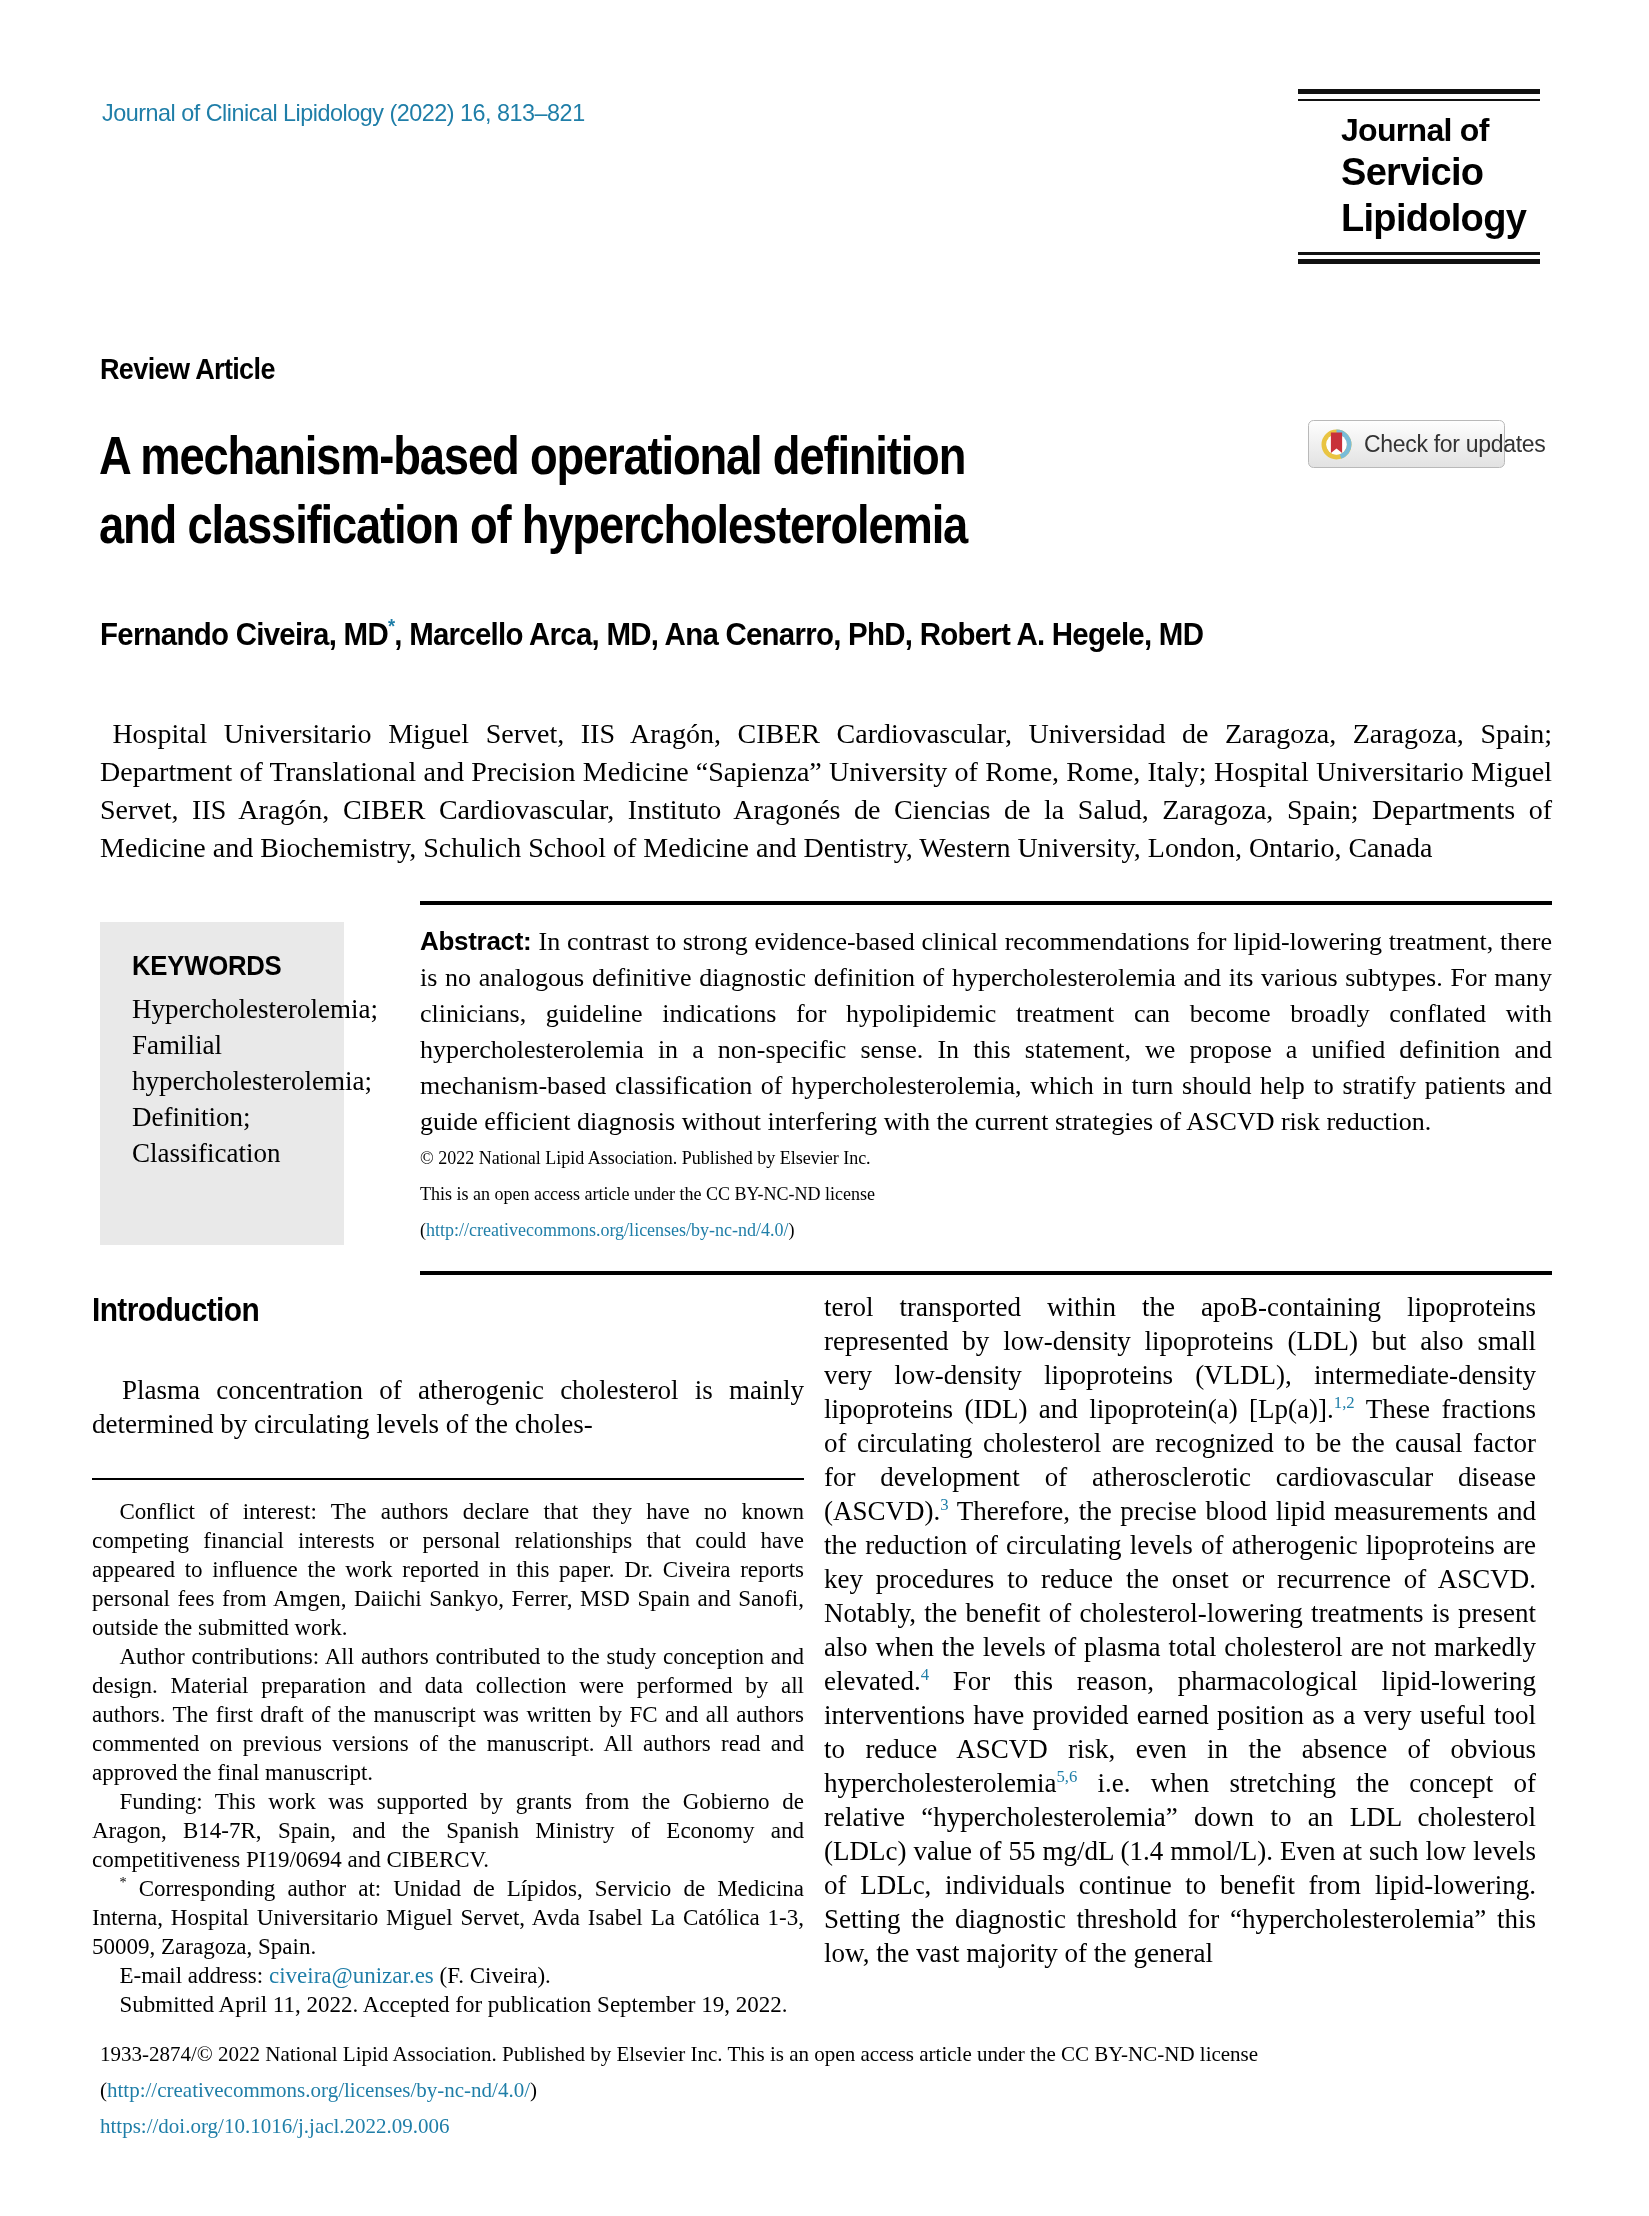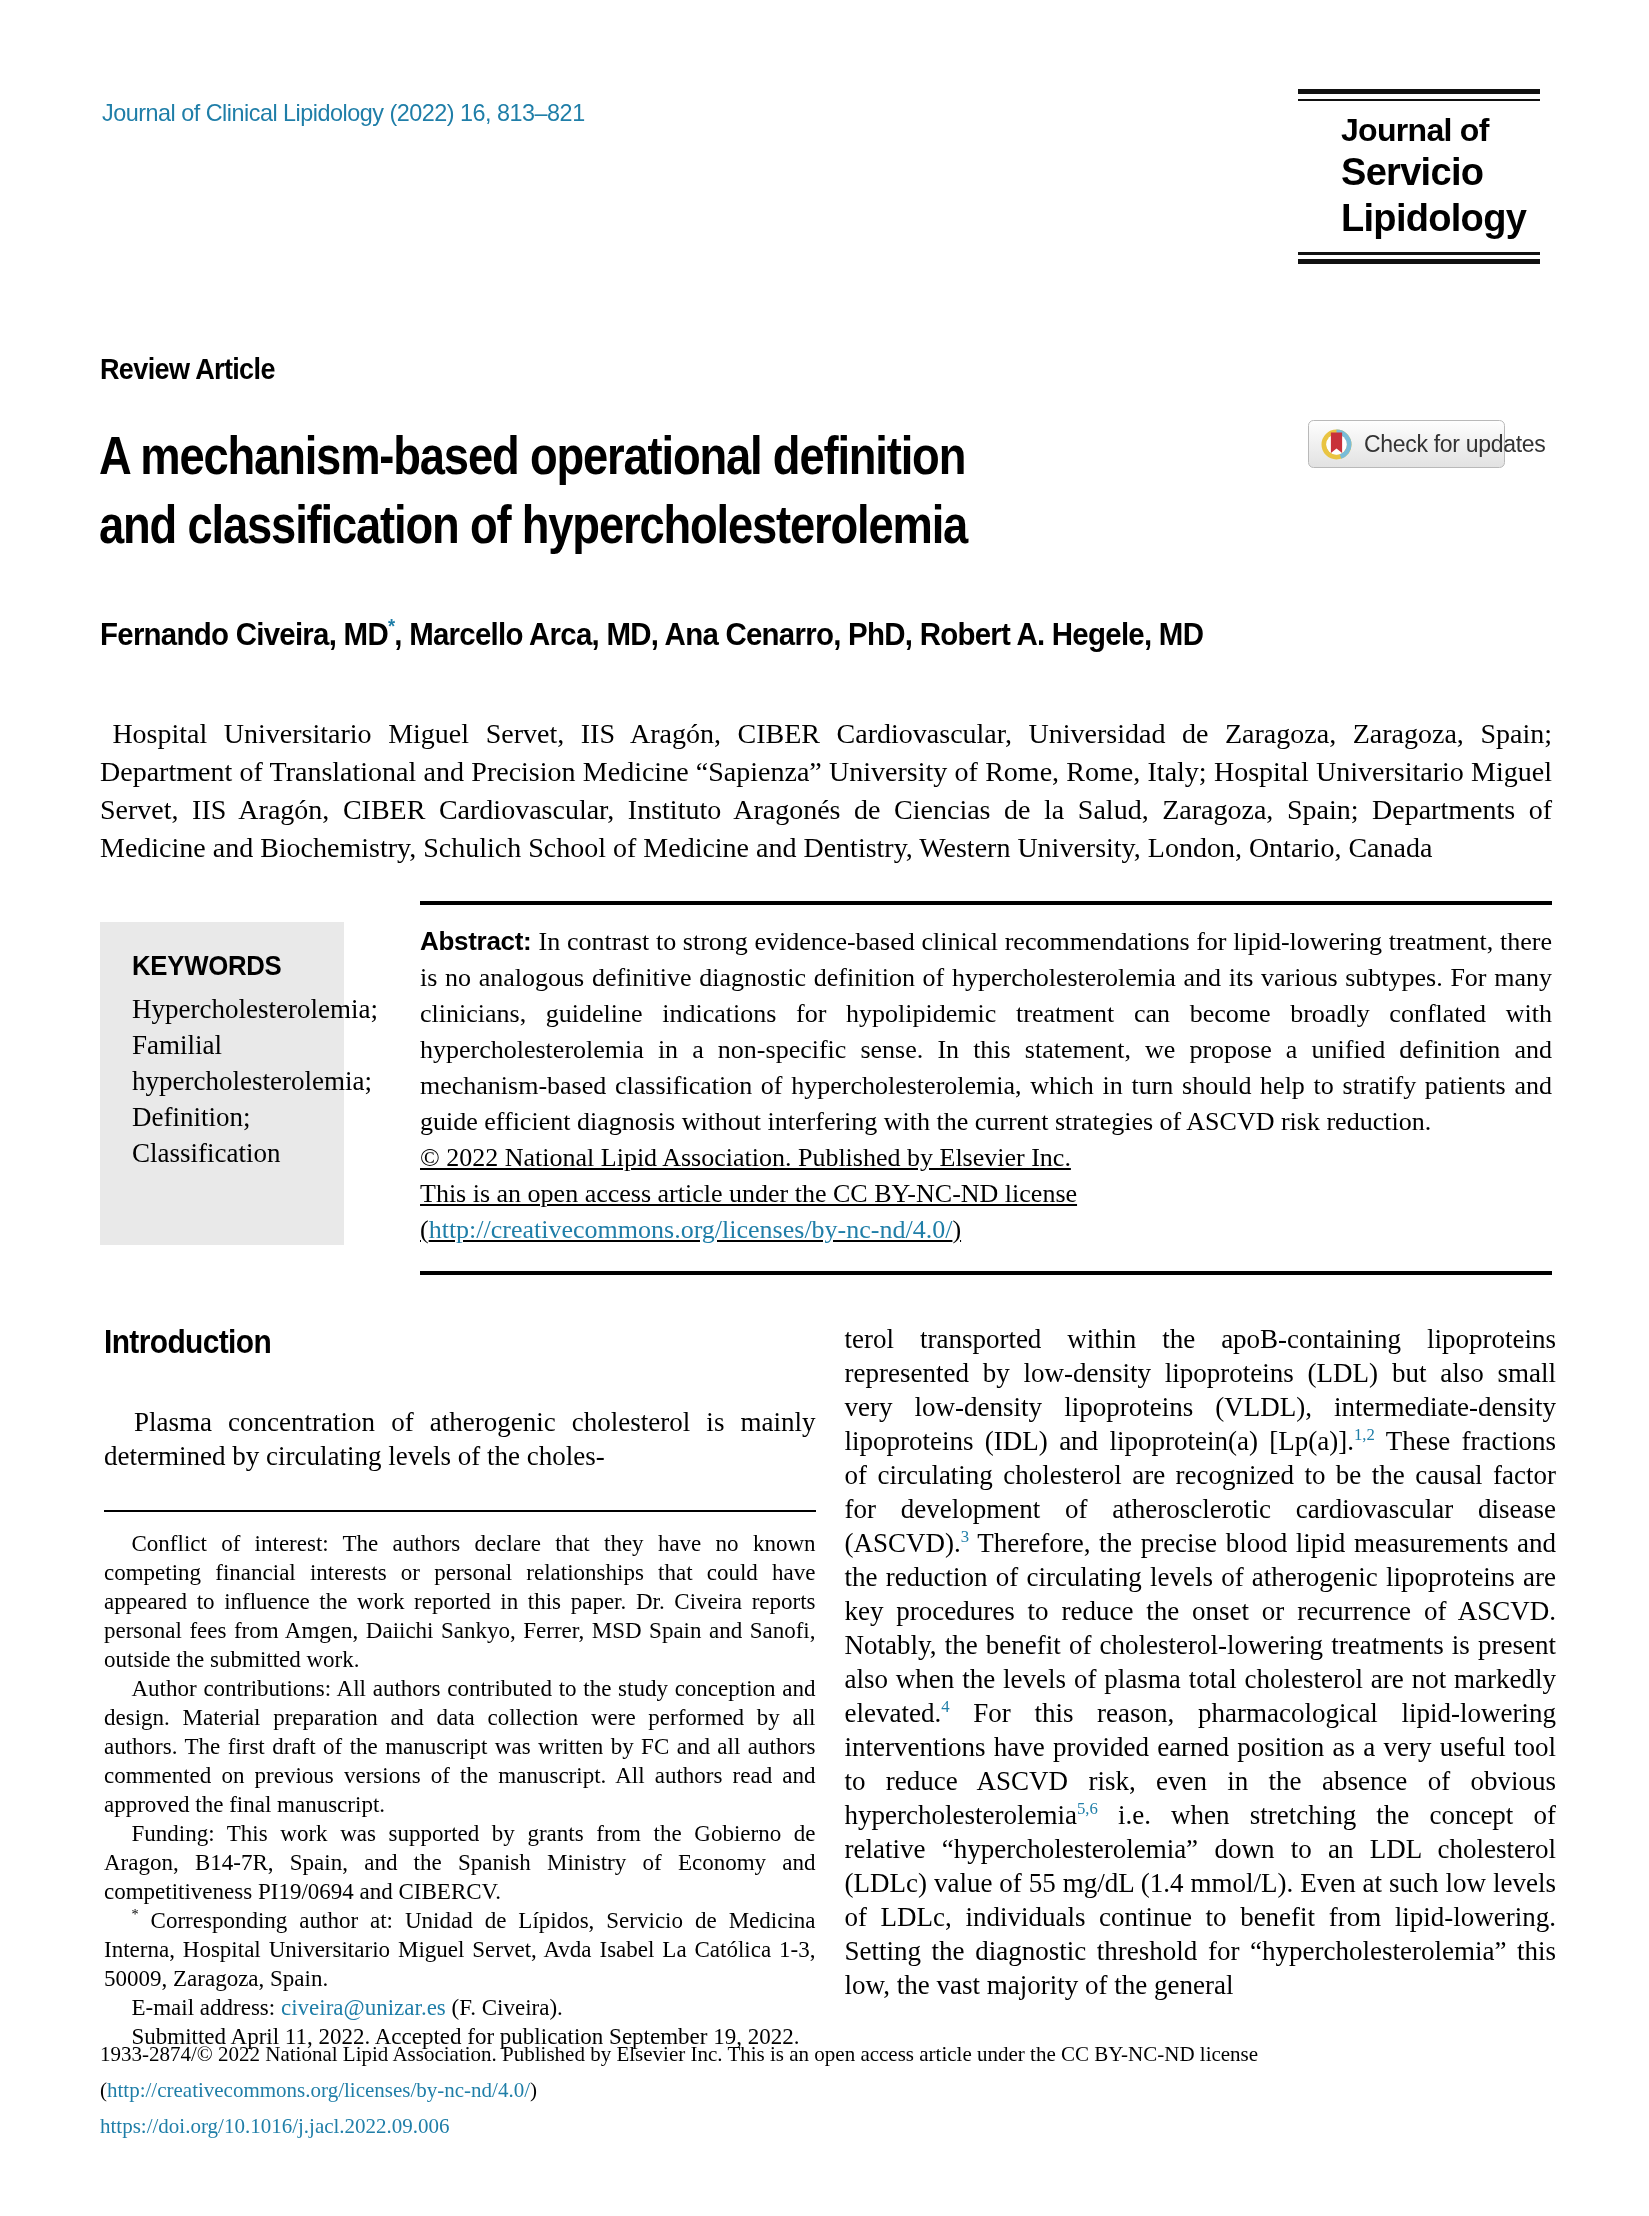--- a/index.html
+++ b/index.html
@@ -80,31 +80,31 @@
     font-size:28px;letter-spacing:-0.3px;margin-bottom:9.6px;
     transform:scaleX(.92);transform-origin:0 0;
   }
   .kw-item{font-size:27px;line-height:36px;}
   .abstract-col{
     flex:1;margin-left:76px;
     border-top:4.8px solid #000;border-bottom:4.1px solid #000;
     padding:18px 0 23.4px;box-sizing:border-box;
   }
   .abstract-text{font-size:26px;line-height:36px;text-align:justify;}
-  .abstract-line{font-size:26px;line-height:36px;text-decoration:underline;}
+  .abstract-line{font-size:18px;line-height:36px;}
   .lbl{
     font-family:"Liberation Sans",sans-serif;font-weight:700;
     letter-spacing:-0.3px;
   }
   .lnk{color:var(--link);}
   sup{font-size:62%;line-height:0;vertical-align:super;}
   
   .body-cols{
-    position:absolute;left:104px;top:1290px;width:1452px;
-    display:flex;gap:29px;margin-top:32px;
+    position:absolute;left:92px;top:1290px;width:1452px;
+    display:flex;gap:20px;
   }
   .col{width:712px;box-sizing:border-box;}
   .intro-heading{
     font-family:"Liberation Sans",sans-serif;font-weight:700;
     font-size:34px;letter-spacing:-0.7px;margin:0 0 44px 0;
     transform:scaleX(.88);transform-origin:0 0;
   }
   .body-text{font-size:27px;line-height:34px;text-align:justify;margin:0;}
   .indent{text-indent:30px;}
   .fn-rule{border:0;border-top:2.1px solid #000;margin:37px 0 16.5px 0;width:100%;}

